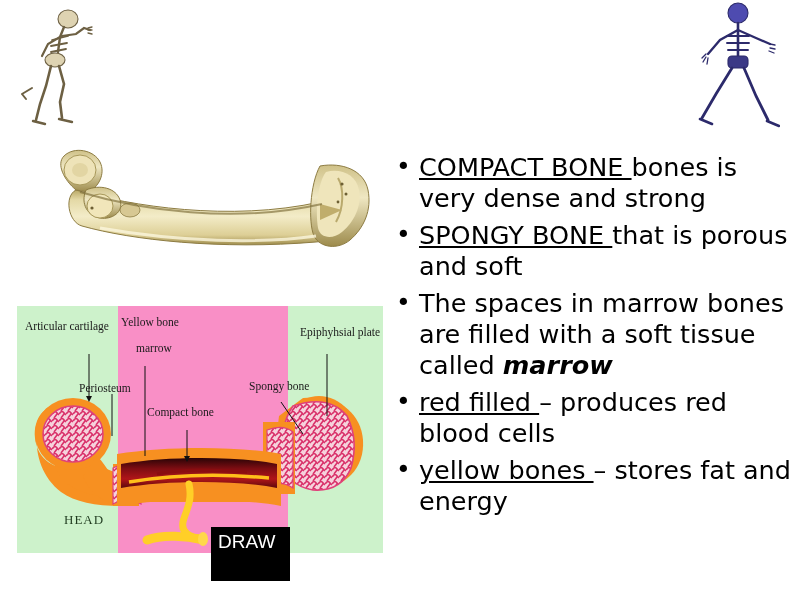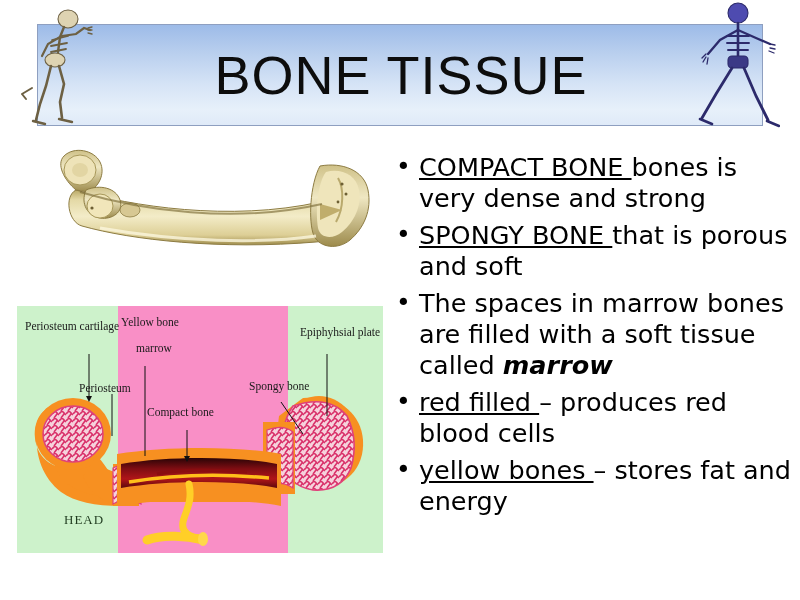--- a/index.html
+++ b/index.html
@@ -57,23 +57,20 @@
   .bullet{position:relative;padding-left:27px;margin-bottom:6px;}
   .bullet .dot{position:absolute;left:4px;top:-1px;font-size:25px;line-height:31px;}
   .u{text-decoration:underline;}
   .bi{font-weight:bold;font-style:italic;}
 </style>
 </head>
 <body>
 
 <div class="slide">
 
-  <div class="title-banner">
-    <div class="title-text">BONE TISSUE</div>
-  </div>
 
   <div class="skeleton skel-left">
     <svg viewBox="0 0 80 128" width="80" height="128">
       <g fill="#cfc4a4" stroke="#6d6043" stroke-width="1.1" stroke-linecap="round">
         <ellipse cx="48" cy="15" rx="10" ry="9" fill="#ded3b2"></ellipse>
         <path d="M44 23 L40 33 L38 48" stroke-width="2.4" fill="none"></path>
         <path d="M32 36 L48 32 M31 42 L47 39 M31 48 L46 45" stroke-width="1.8"></path>
         <path d="M40 33 L28 40 L22 52" stroke-width="2.2" fill="none"></path>
         <path d="M42 32 L56 30 L64 24 L70 26" stroke-width="2.2" fill="none"></path>
         <path d="M68 24 l4 -1 m-4 3 l4 0 m-4 3 l4 1" stroke-width="1.3"></path>
@@ -208,30 +205,31 @@
       <path d="M95 88 L95 130" stroke="#111" stroke-width="1" fill="none"></path>
       <path d="M128 60 L128 150" stroke="#111" stroke-width="1" fill="none"></path>
       <path d="M170 124 L170 152" stroke="#111" stroke-width="1" fill="none"></path>
       <path d="M264 96 L286 128" stroke="#111" stroke-width="1" fill="none"></path>
       <path d="M310 48 L310 110" stroke="#111" stroke-width="1" fill="none"></path>
 
       <path d="M69 90 L75 90 L72 96 Z" fill="#111"></path>
       <path d="M167 150 L173 150 L170 156 Z" fill="#111"></path>
     </svg>
 
-    <div class="xlabel" style="left:8px;top:14px;">Periosteum cartilage</div>
+    <div class="xlabel" style="left:8px;top:14px;">Articular cartilage</div>
     <div class="xlabel" style="left:104px;top:10px;">Yellow bone</div>
     <div class="xlabel" style="left:119px;top:36px;">marrow</div>
     <div class="xlabel" style="left:272px;top:20px;margin-left:11px;">Epiphyhsial plate</div>
     <div class="xlabel" style="left:62px;top:76px;">Periosteum</div>
     <div class="xlabel" style="left:232px;top:74px;">Spongy bone</div>
     <div class="xlabel" style="left:130px;top:100px;">Compact bone</div>
     <div class="xlabel" style="left:47px;top:206px;font-size:13px;letter-spacing:1px;color:#1e3a1e;text-align:center;">HEAD</div>
   </div>
 
+  <div class="draw-box">DRAW</div>
 
   <div class="bullets">
 
     <div class="bullet">
       <span class="dot">•</span>
       <span class="u">COMPACT BONE </span><span>bones is very dense and strong</span>
     </div>
 
     <div class="bullet">
       <span class="dot">•</span>

